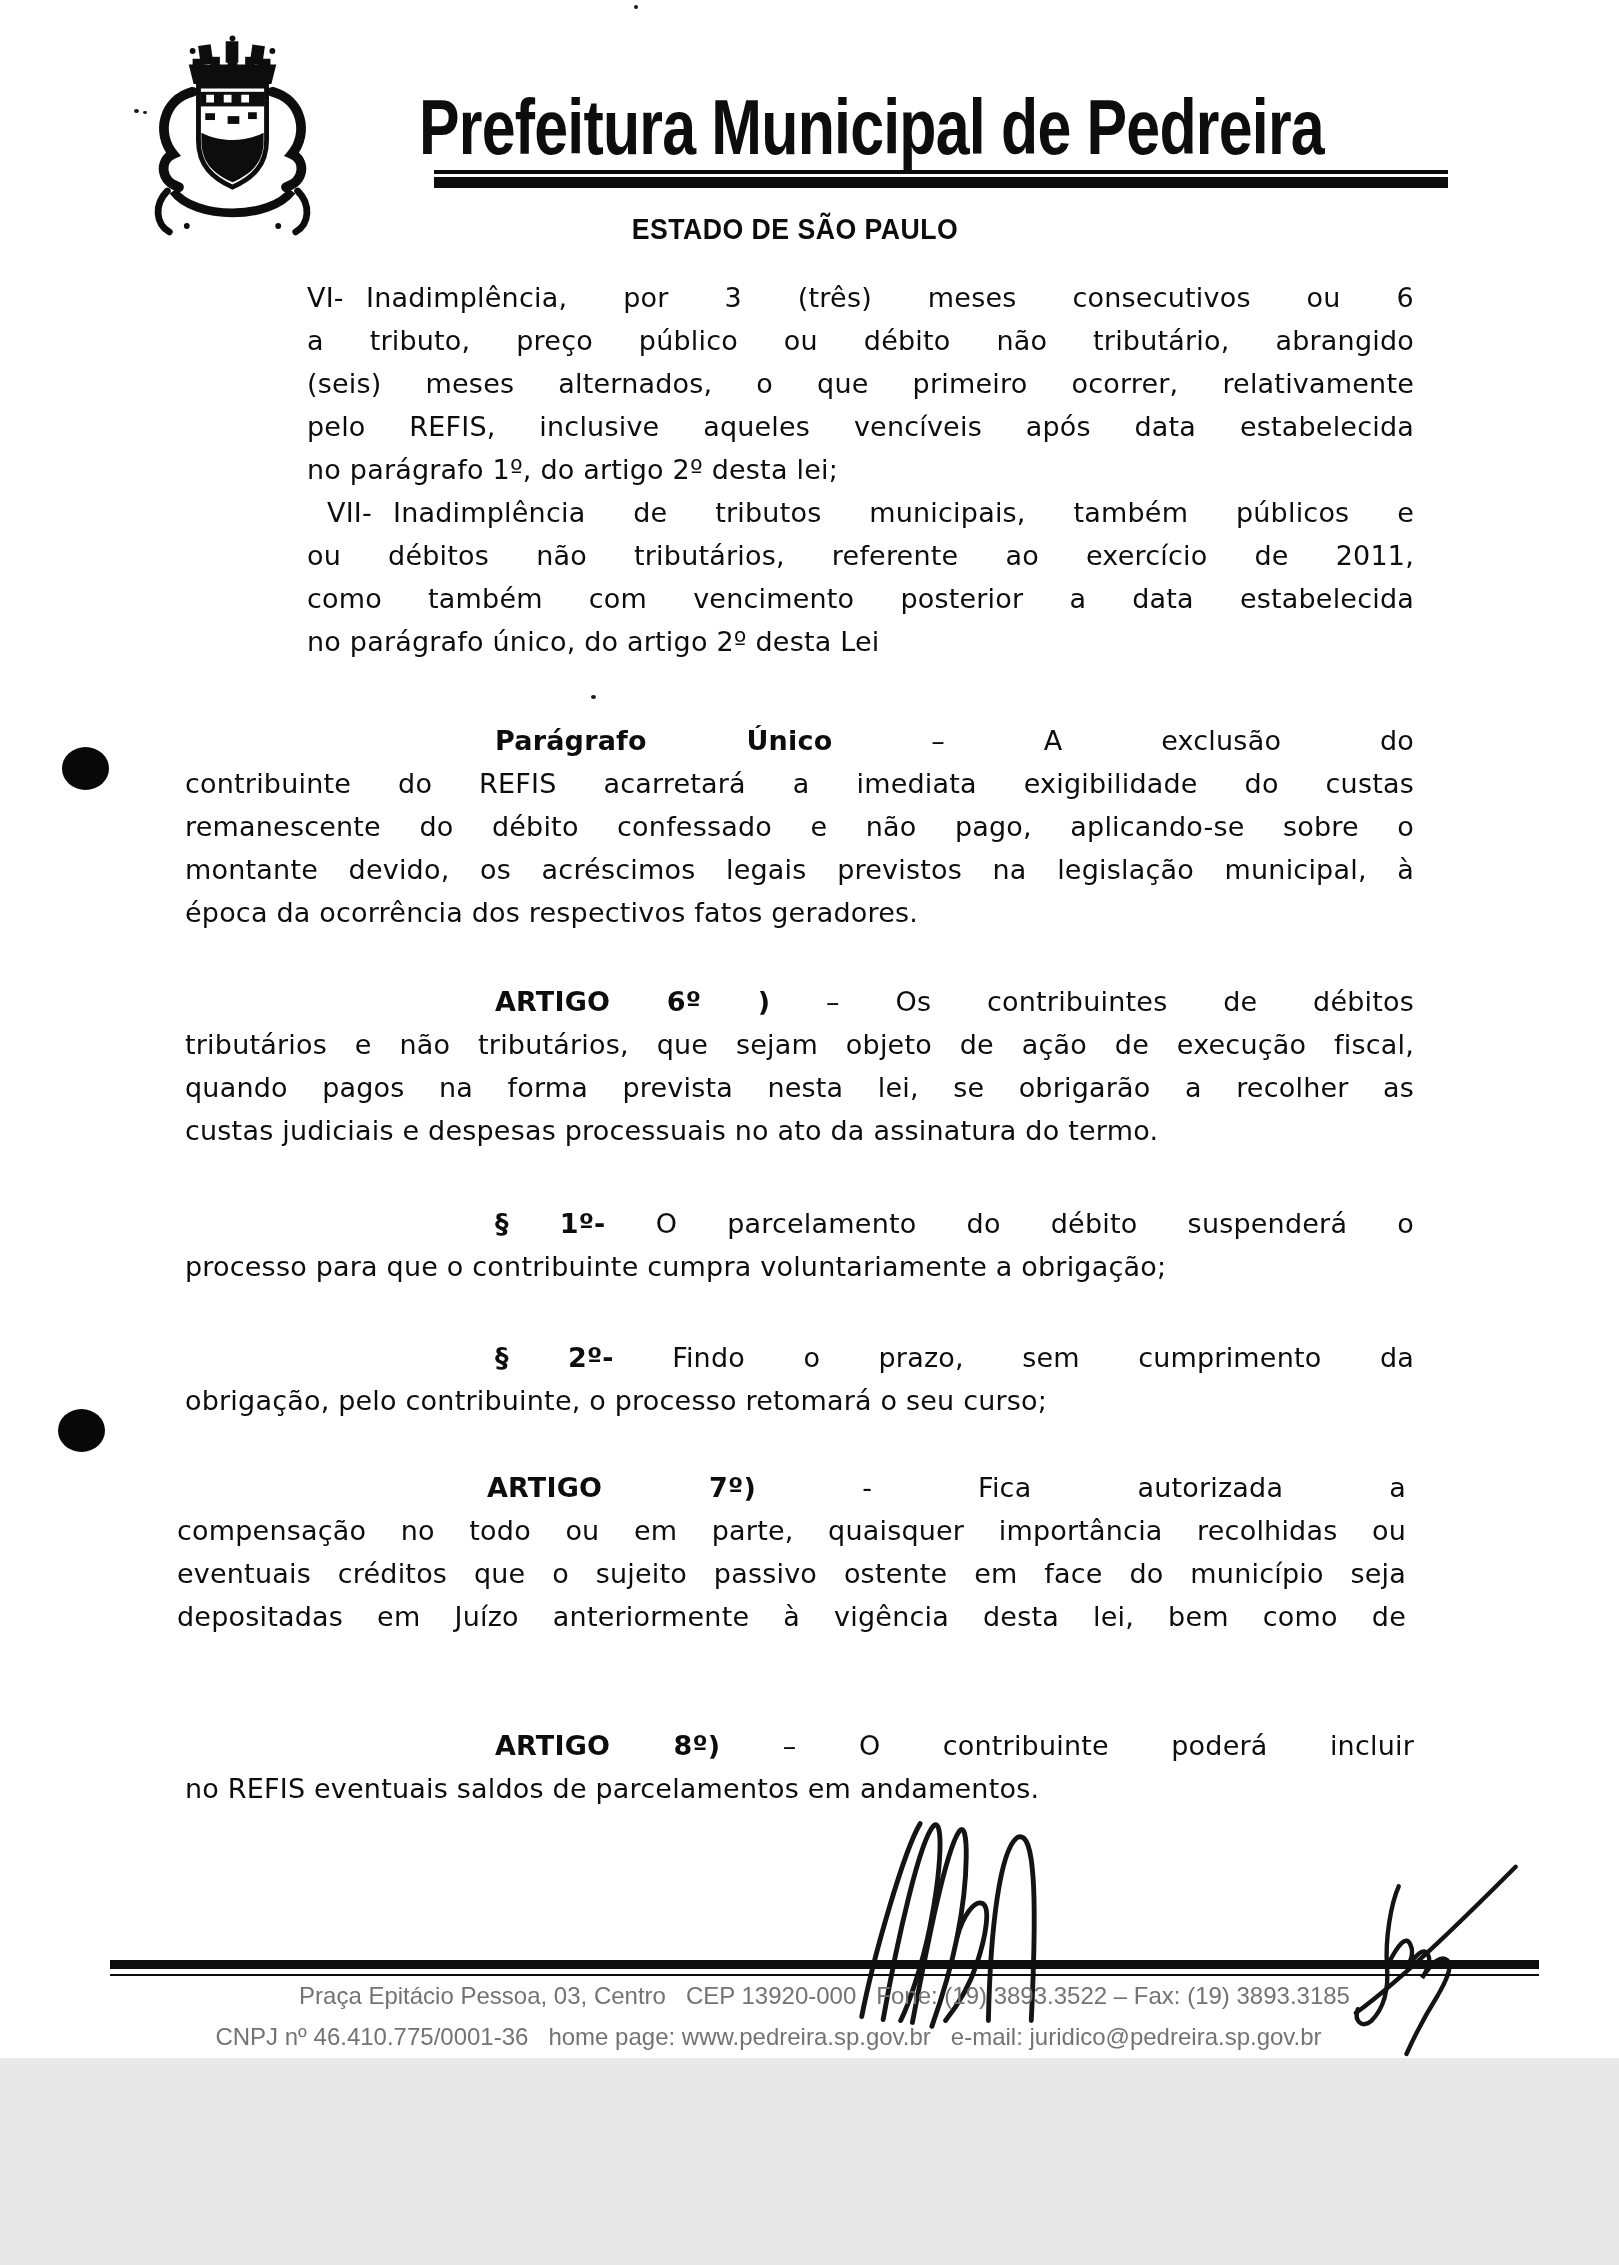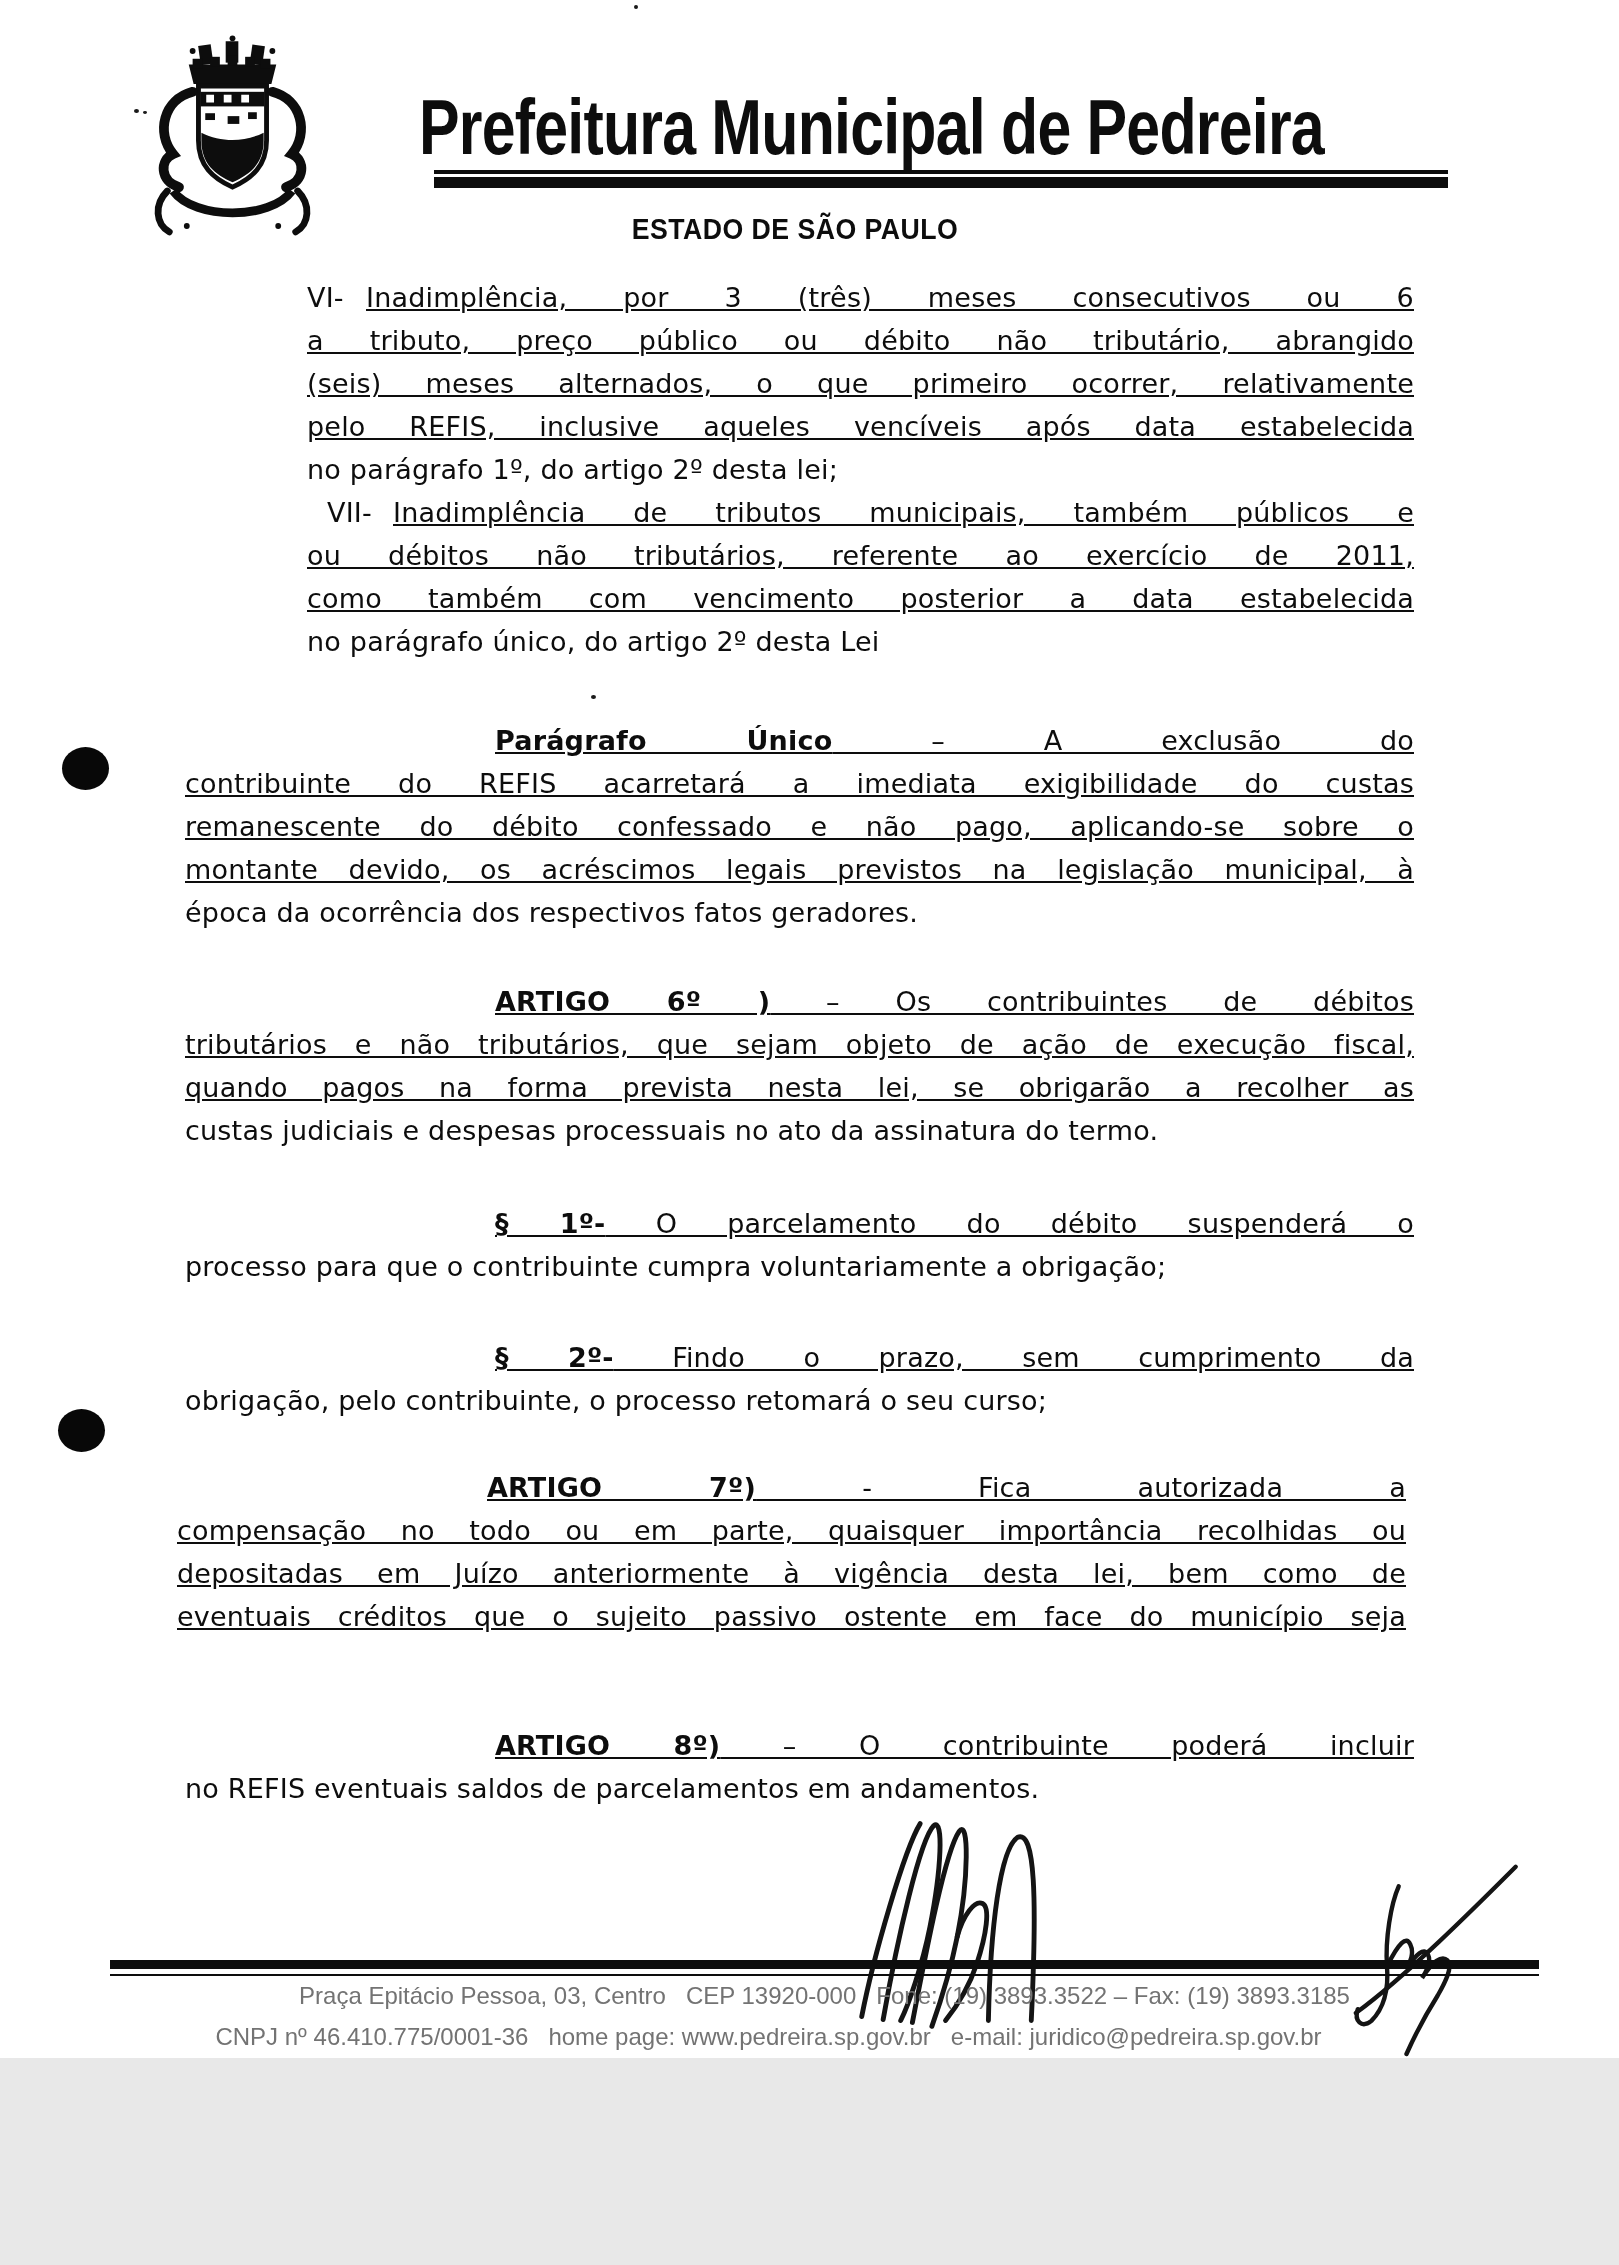--- a/index.html
+++ b/index.html
@@ -20,21 +20,21 @@
   #subtitle{
     position:absolute;left:0;top:213px;width:1590px;text-align:center;
     font-family:"Liberation Sans",sans-serif;font-weight:bold;font-size:29px;
     letter-spacing:0.5px;transform:scaleX(0.92);transform-origin:center top;
     white-space:nowrap;
   }
   #logo{position:absolute;left:144px;top:35px;}
   
   .tblock{position:absolute;font-size:27px;line-height:43px;letter-spacing:0.2px;}
   .line{height:43px;text-align:left;}
-  .line.just{text-align:justify;text-align-last:justify;text-decoration:underline;}
+  .line.just{text-align:justify;text-align-last:justify;}
   .line.ind{padding-left:310px;}
   .b{font-weight:bold;}
   .marker{display:inline-block;}
   .m-vi{width:59px;}
   .m-vii{width:66px;margin-left:20px;}
   
   .punch{position:absolute;width:47px;height:43px;background:#080808;border-radius:50%;}
   .speck{position:absolute;background:#1a1a1a;border-radius:50%;}
   
   .frule{position:absolute;left:110px;width:1429px;background:#0d0d0d;}
@@ -132,22 +132,22 @@
         <div class="line just ind"><span class="b">§ 1º-</span><span> O parcelamento do débito suspenderá o</span></div>
         <div class="line"><span>processo para que o contribuinte cumpra voluntariamente a obrigação;</span></div>
       </div>
       <div class="tblock" style="top: 1336px; left: 185px; width: 1229px;">
         <div class="line just ind"><span class="b">§ 2º-</span><span> Findo o prazo, sem cumprimento da</span></div>
         <div class="line"><span>obrigação, pelo contribuinte, o processo retomará o seu curso;</span></div>
       </div>
       <div class="tblock" style="top: 1466px; left: 177px; width: 1229px;">
         <div class="line just ind"><span class="b">ARTIGO 7º)</span><span> - Fica autorizada a</span></div>
         <div class="line just"><span>compensação no todo ou em parte, quaisquer importância recolhidas ou</span></div>
+        <div class="line just"><span>eventuais créditos que o sujeito passivo ostente em face do município seja</span></div>
         <div class="line just"><span>depositadas em Juízo anteriormente à vigência desta lei, bem como de</span></div>
-        <div class="line just"><span>eventuais créditos que o sujeito passivo ostente em face do município seja</span></div>
       </div>
       <div class="tblock" style="top: 1724px; left: 185px; width: 1229px;">
         <div class="line just ind"><span class="b">ARTIGO 8º)</span><span> – O contribuinte poderá incluir</span></div>
         <div class="line"><span>no REFIS eventuais saldos de parcelamentos em andamentos.</span></div>
       </div>
     </div>
 
   <div class="speck" style="left:134px;top:109px;width:4.9px;height:3.9px;"></div>
   <div class="speck" style="left:143px;top:111px;width:3.9px;height:2.9px;"></div>
   <div class="speck" style="left:634px;top:4.9px;width:3.9px;height:3.9px;"></div>

